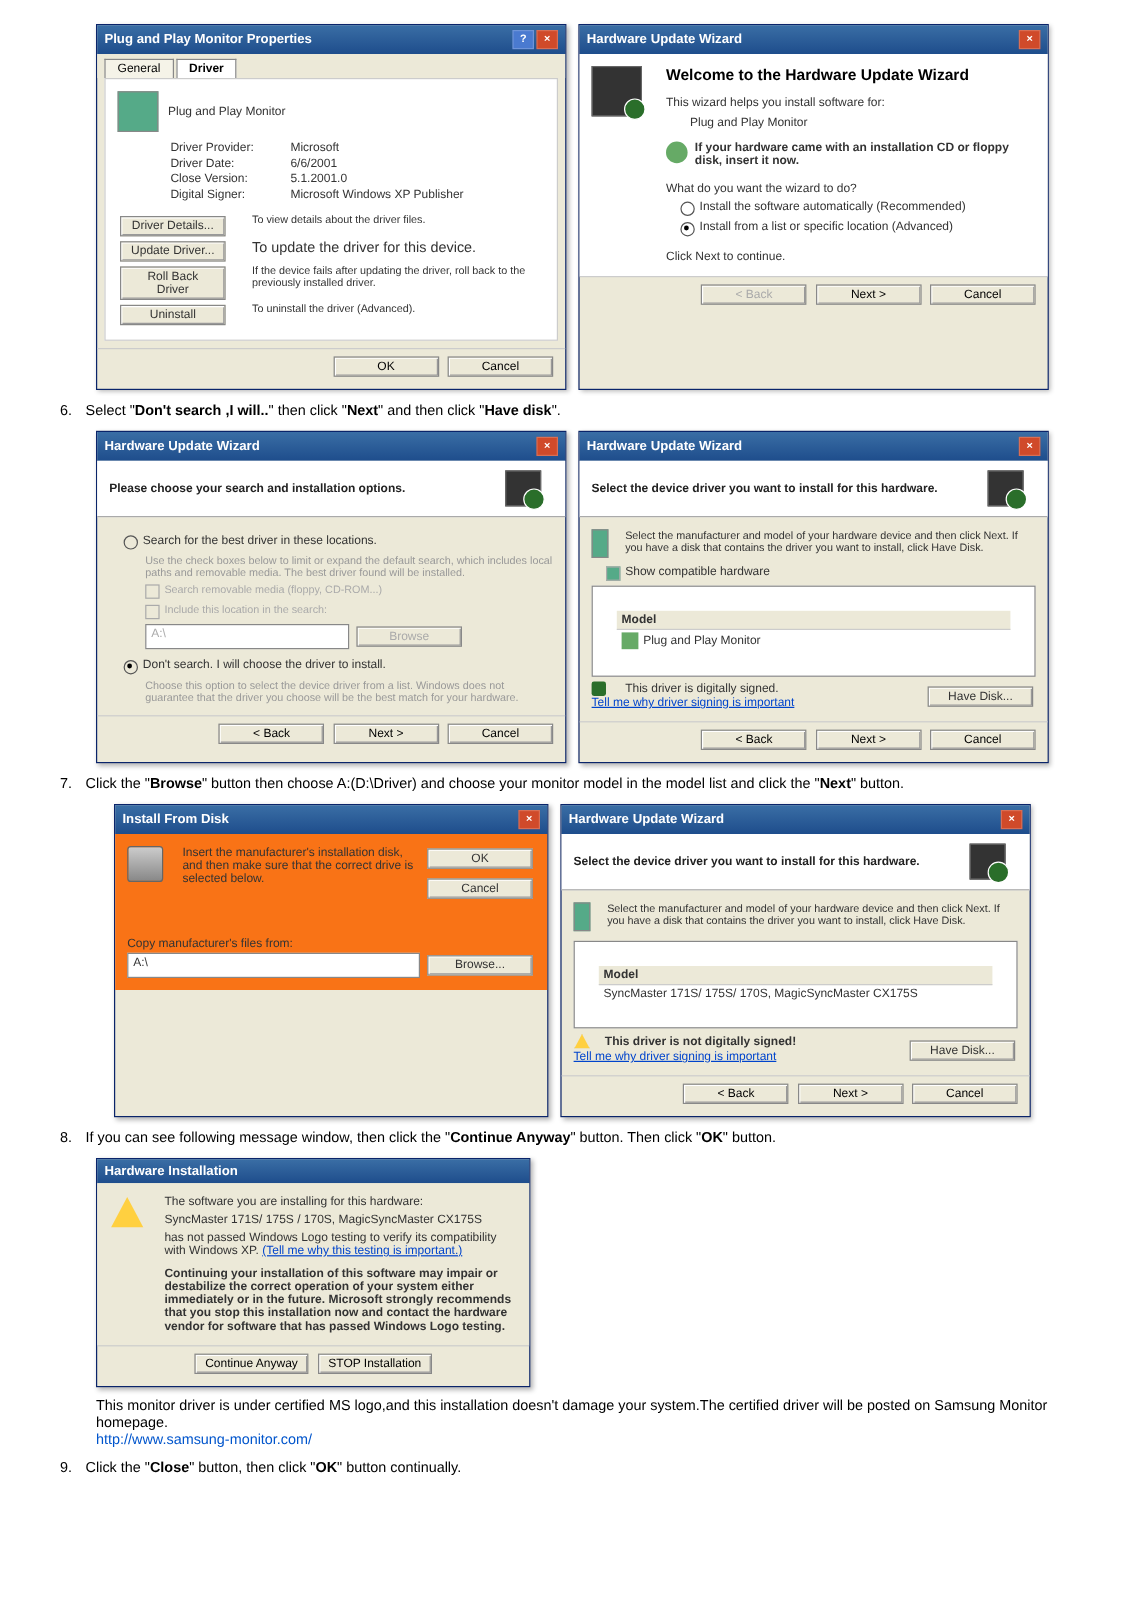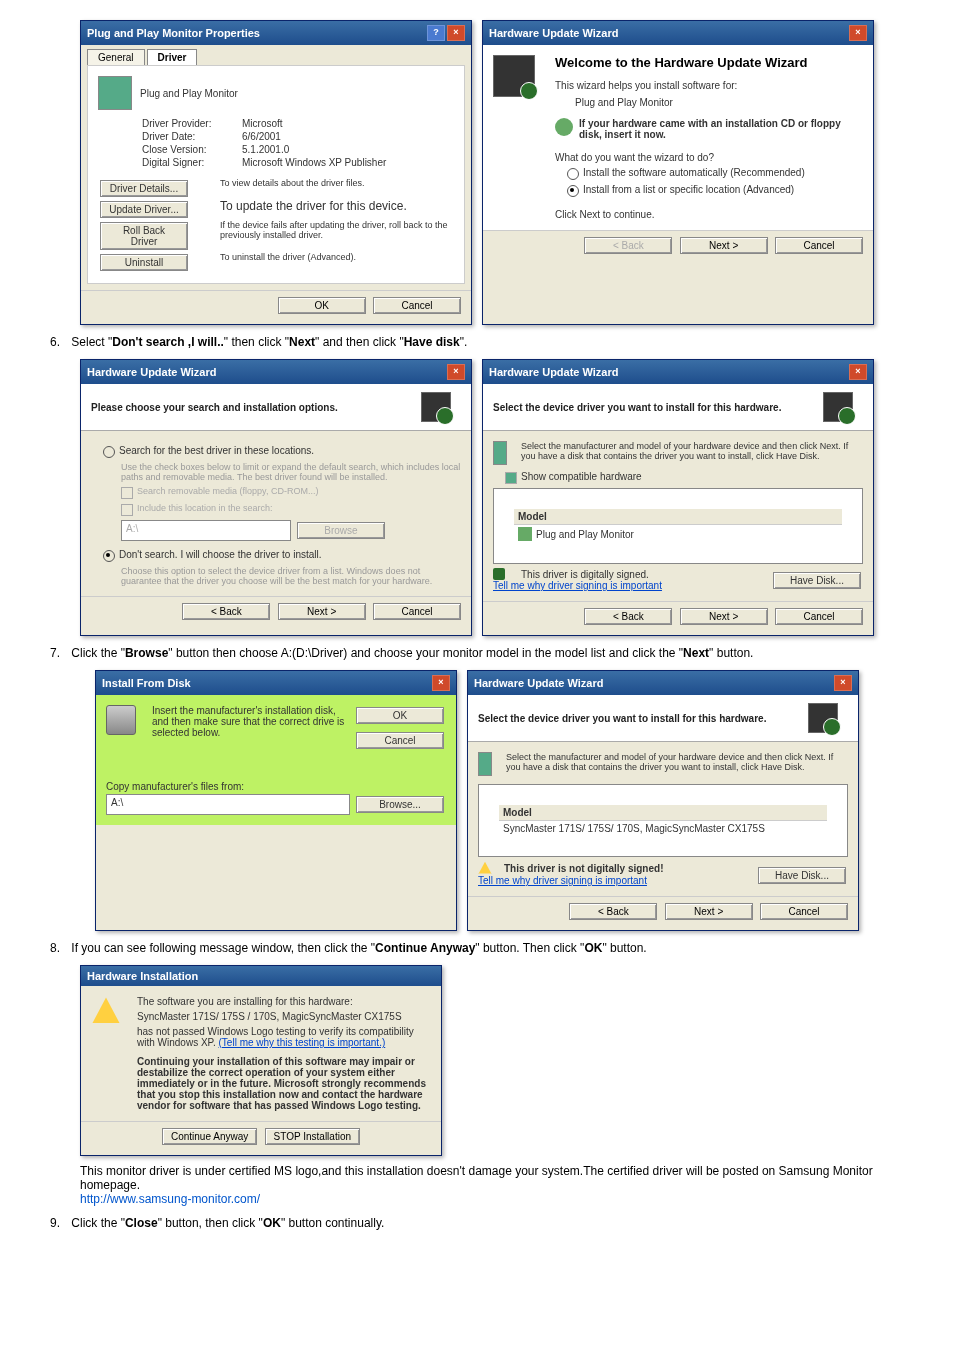--- a/index.html
+++ b/index.html
@@ -74,21 +74,21 @@
   .wiz-icon.small { width:28px; height:28px; }
   .kv { display:flex; gap:10px; margin:2px 0 2px 44px; }
   .k { width:90px; color:#333; }
   .v { color:#333; }
   .btn {
     display:inline-block; min-width:70px; padding:2px 8px;
     background:#ece9d8; border:1px solid #888; font-size:10px;
     text-align:center; margin:2px; box-shadow: inset 1px 1px #fff, inset -1px -1px #999;
   }
   .btn-row { text-align:right; padding:4px 8px 8px; border-top:1px solid #ccc; }
-  .kv2 { display:flex; gap:30px; align-items:flex-start; }
+  .kv2 { display:flex; gap:20px; align-items:flex-start; }
   .radio-row { margin:4px 0 4px 12px; font-size:10px; display:flex; align-items:flex-start; gap:4px; }
   .radio { width:10px;height:10px;border:1px solid #555;border-radius:50%;display:inline-block;flex-shrink:0;margin-top:1px; }
   .radio.on::after { content:""; display:block;width:4px;height:4px;background:#000;border-radius:50%;margin:2px; }
   .chk { width:10px;height:10px;border:1px solid #aaa;display:inline-block;flex-shrink:0;margin-top:1px; }
   .sub { margin-left:30px; color:#999; font-size:9px; }
   .input {
     border:1px solid #888; background:#fff; padding:2px 4px; font-size:10px;
     display:inline-block;
   }
   .hdr-band {
@@ -327,21 +327,21 @@
 
 <div class="row">
 
   <div class="dlg small">
     <div class="titlebar">
       <span>Install From Disk</span>
       <span class="tb-btns">
           <span class="tb-btn">×</span>
         </span>
     </div>
-    <div class="body" style="background:#bef264;">
+    <div class="body" style="background:#f97316;">
       <div style="display:flex;gap:8px;align-items:flex-start;">
         <span class="disk-icon"></span>
         <span style="flex:1;">Insert the manufacturer's installation disk, and then make sure that the correct drive is selected below.</span>
         <div style="display:flex;flex-direction:column;gap:4px;">
           <span class="btn">OK</span>
           <span class="btn">Cancel</span>
         </div>
       </div>
       <div style="margin-top:30px;">
         <div>Copy manufacturer's files from:</div>

